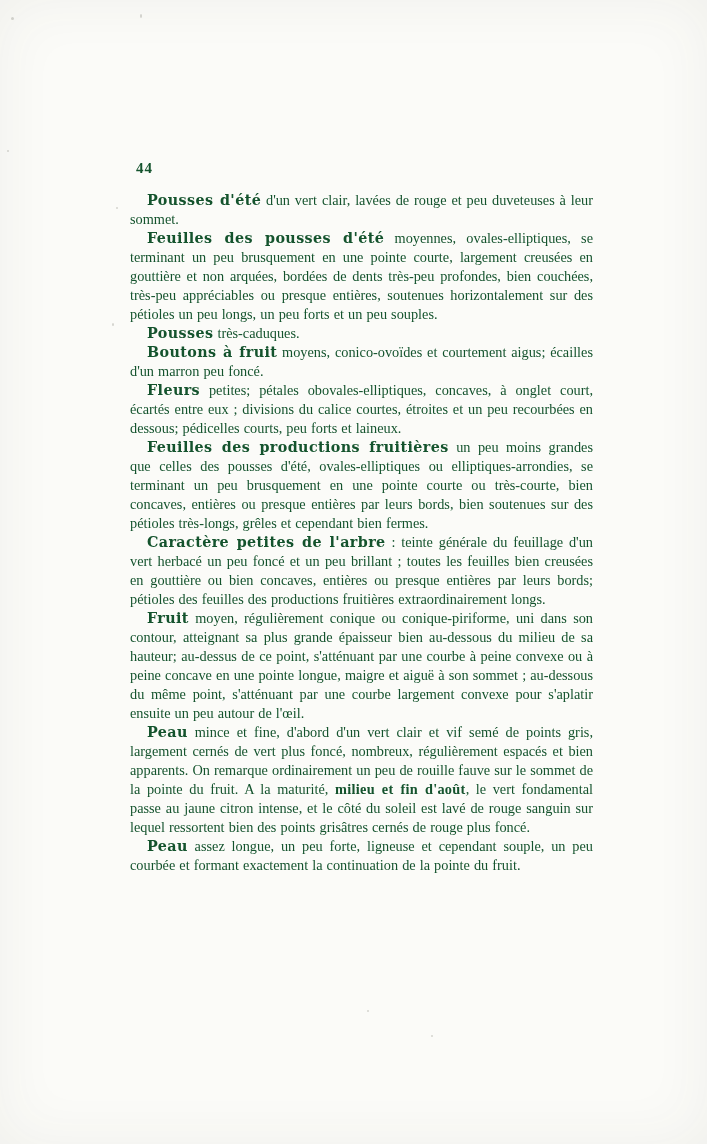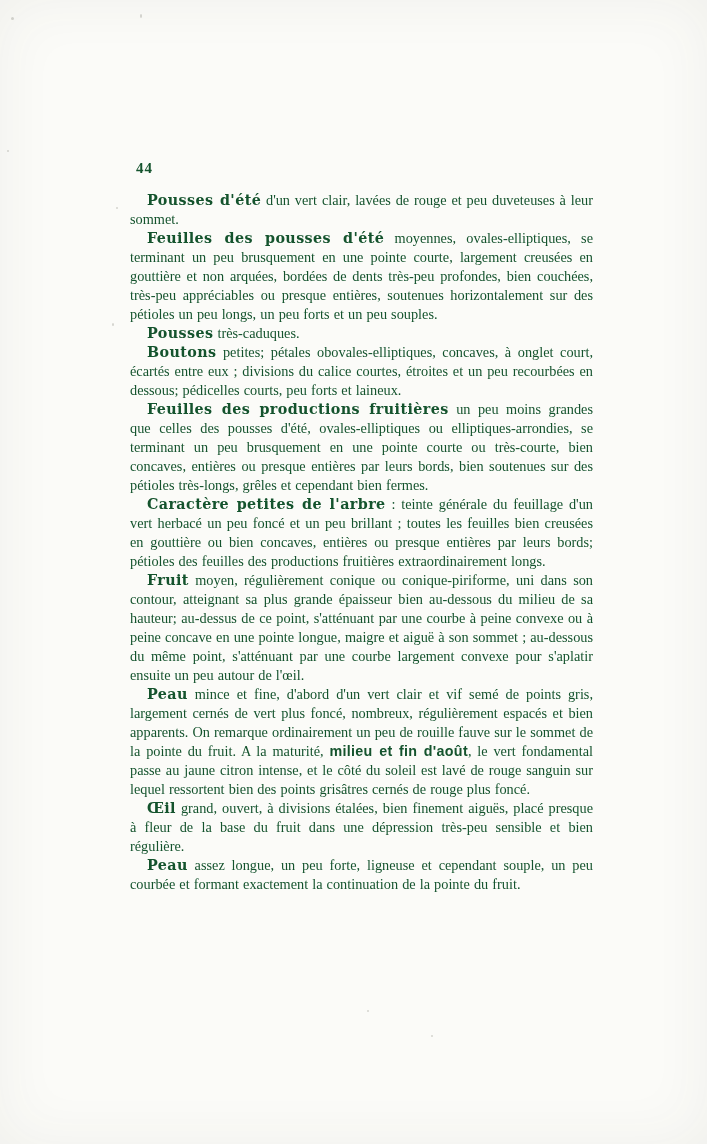--- a/index.html
+++ b/index.html
@@ -64,21 +64,21 @@
     font-size: 14.3px;
     line-height: 19px;
     word-spacing: 0.5px;
   }
   .seg-lead {
     font-family: "DejaVu Serif", serif;
     font-weight: bold;
     letter-spacing: 0.4px;
   }
   .seg-bold {
-    font-family: Liberation Sans, sans-serif;
+    font-family: Liberation Serif, serif;
     font-weight: bold;
     letter-spacing: 0.3px;
   }
   .seg-normal { }
 </style>
 </head>
 <body>
 
 <div class="scan-page">
 
@@ -92,22 +92,22 @@
 
   <div class="content">
     <div class="running-head">
       <span class="page-number">44</span>
     </div>
     <div class="text-block">
 
     <p class="para"><span class="seg-lead">Pousses d'été</span><span class="seg-normal"> d'un vert clair, lavées de rouge et peu duveteuses à leur sommet.</span></p>
         <p class="para"><span class="seg-lead">Feuilles des pousses d'été</span><span class="seg-normal"> moyennes, ovales-elliptiques, se terminant un peu brusquement en une pointe courte, largement creusées en gouttière et non arquées, bordées de dents très-peu profondes, bien couchées, très-peu appréciables ou presque entières, soutenues horizontalement sur des pétioles un peu longs, un peu forts et un peu souples.</span></p>
         <p class="para"><span class="seg-lead">Pousses</span><span class="seg-normal"> très-caduques.</span></p>
-        <p class="para"><span class="seg-lead">Boutons</span><span class="seg-normal"> petites; pétales obovales-elliptiques, concaves, à onglet court, écartés entre eux ; divisions du calice courtes, étroites et un peu recourbées en dessous; pédicelles courts, peu forts et laineux.</span></p>
+        <p class="para"><span class="seg-lead">Boutons à fruit</span><span class="seg-normal"> moyens, conico-ovoïdes et courtement aigus; écailles d'un marron peu foncé.</span></p>
+        <p class="para"><span class="seg-lead">Fleurs</span><span class="seg-normal"> petites; pétales obovales-elliptiques, concaves, à onglet court, écartés entre eux ; divisions du calice courtes, étroites et un peu recourbées en dessous; pédicelles courts, peu forts et laineux.</span></p>
         <p class="para"><span class="seg-lead">Feuilles des productions fruitières</span><span class="seg-normal"> un peu moins grandes que celles des pousses d'été, ovales-elliptiques ou elliptiques-arrondies, se terminant un peu brusquement en une pointe courte ou très-courte, bien concaves, entières ou presque entières par leurs bords, bien soutenues sur des pétioles très-longs, grêles et cependant bien fermes.</span></p>
         <p class="para"><span class="seg-lead">Caractère petites de l'arbre</span><span class="seg-normal"> : teinte générale du feuillage d'un vert herbacé un peu foncé et un peu brillant ; toutes les feuilles bien creusées en gouttière ou bien concaves, entières ou presque entières par leurs bords; pétioles des feuilles des productions fruitières extraordinairement longs.</span></p>
         <p class="para"><span class="seg-lead">Fruit</span><span class="seg-normal"> moyen, régulièrement conique ou conique-piriforme, uni dans son contour, atteignant sa plus grande épaisseur bien au-dessous du milieu de sa hauteur; au-dessus de ce point, s'atténuant par une courbe à peine convexe ou à peine concave en une pointe longue, maigre et aiguë à son sommet ; au-dessous du même point, s'atténuant par une courbe largement convexe pour s'aplatir ensuite un peu autour de l'œil.</span></p>
         <p class="para"><span class="seg-lead">Peau</span><span class="seg-normal"> mince et fine, d'abord d'un vert clair et vif semé de points gris, largement cernés de vert plus foncé, nombreux, régulièrement espacés et bien apparents. On remarque ordinairement un peu de rouille fauve sur le sommet de la pointe du fruit. A la maturité, </span><span class="seg-bold">milieu et fin d'août</span><span class="seg-normal">, le vert fondamental passe au jaune citron intense, et le côté du soleil est lavé de rouge sanguin sur lequel ressortent bien des points grisâtres cernés de rouge plus foncé.</span></p>
-        <p class="para"><span class="seg-lead">Œil</span><span class="seg-normal"> grand, ouvert, à divisions étalées, bien finement aiguës, placé presque à fleur de la base du fruit dans une dépression très-peu sensible et bien régulière.</span></p>
         <p class="para"><span class="seg-lead">Peau</span><span class="seg-normal"> assez longue, un peu forte, ligneuse et cependant souple, un peu courbée et formant exactement la continuation de la pointe du fruit.</span></p>
       </div>
   </div>
 </div>
 
 </body></html>

